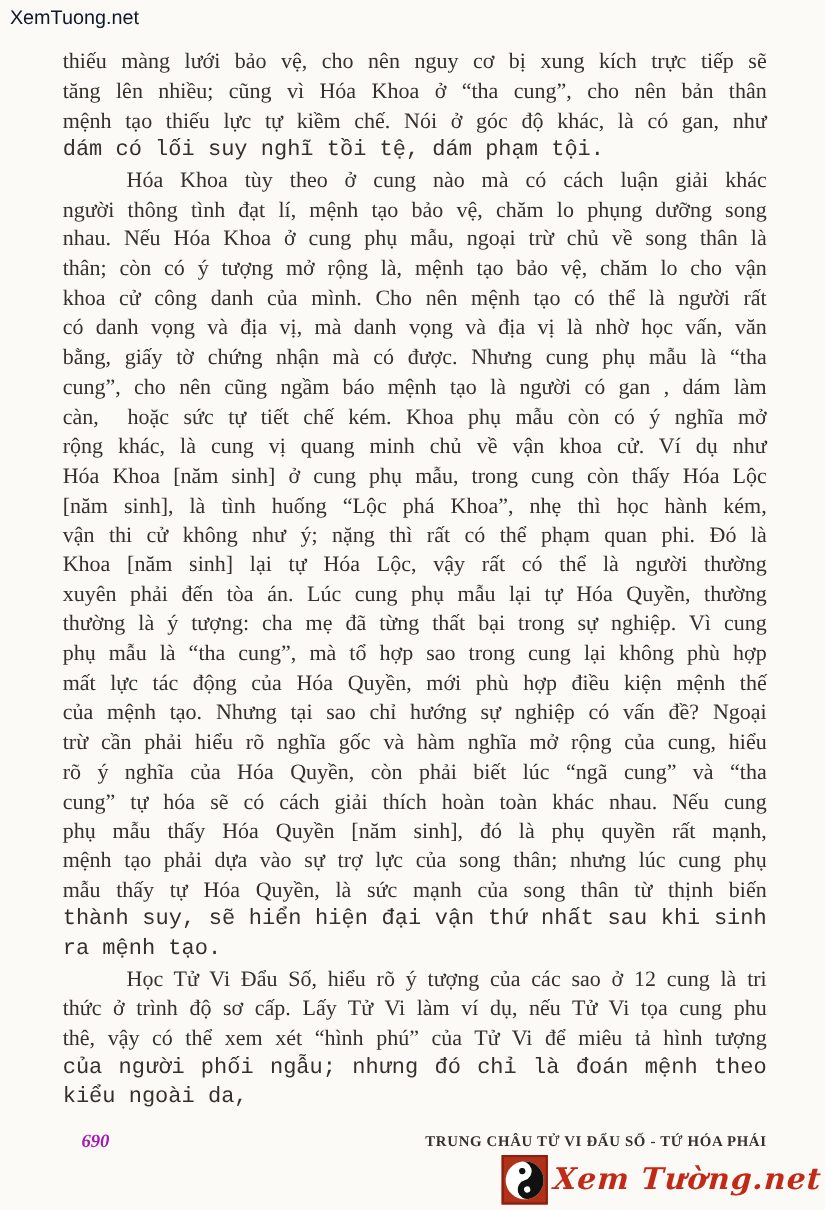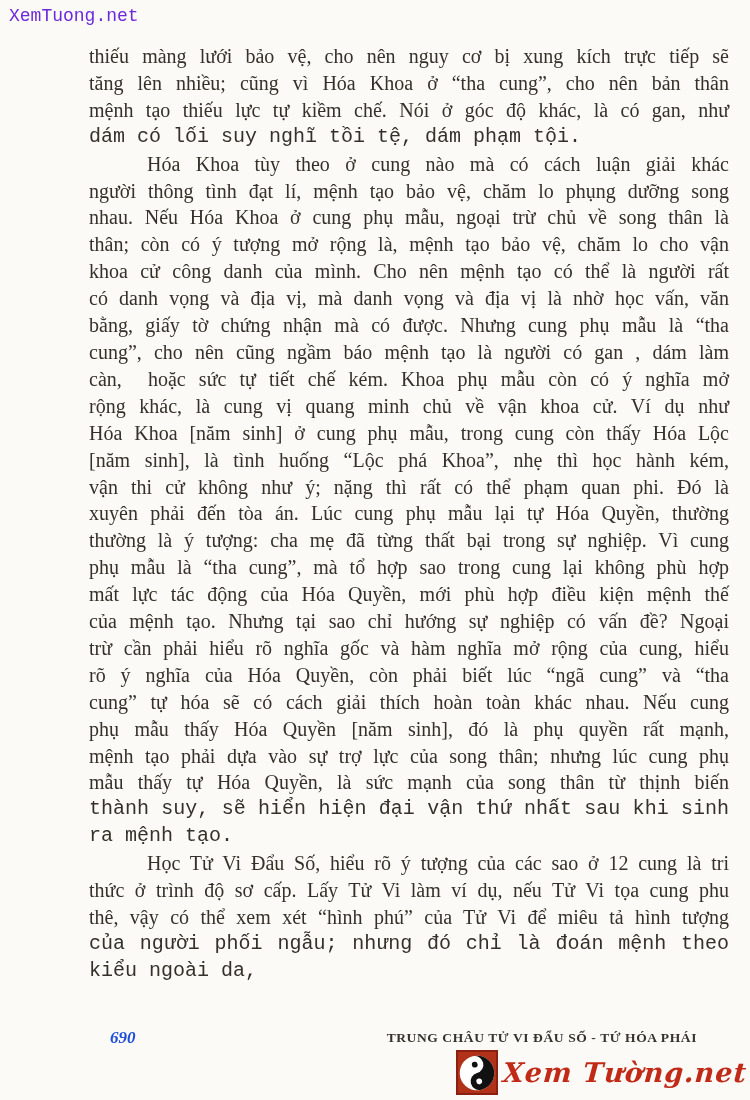--- a/index.html
+++ b/index.html
@@ -5,42 +5,41 @@
   html, body { margin: 0; padding: 0; }
   body {
     width: 750px; height: 1100px;
     background: #fbfaf7;
     position: relative;
     overflow: hidden;
     font-family: "Liberation Serif", "DejaVu Serif", serif;
   }
   .header-link {
     position: absolute; left: 9px; top: 6px;
-    font-family: Liberation Mono, monospace;
-    font-size: 18px; color: #6d28d9; text-decoration: none;
+    font-family: Liberation Sans, sans-serif;
+    font-size: 18px; color: #0f172a; text-decoration: none;
     cursor: pointer;
   }
   .body-text {
     position: absolute; left: 57px; top: 43px; width: 640px;
     color: #35312a;
     font-size: 20px; line-height: 26.9px;
     text-rendering: optimizeLegibility;
-    margin-left: 32px;
   }
   .line {
     text-align: justify;
     text-align-last: justify;
     white-space: pre-wrap;
   }
   .line.last { text-align-last: left; font-family: Liberation Mono, monospace; }
   .line.indent { text-indent: 58px; }
   .footer-pagenum {
     position: absolute; left: 74px; top: 1028px;
     font-style: italic; font-weight: 600;
-    font-size: 17px; color: #1d4ed8; margin-left: 36px;
+    font-size: 17px; color: #a21caf;
   }
   .footer-title {
     position: absolute; right: 53px; top: 1030px;
     font-weight: bold; font-size: 13.5px; letter-spacing: 0.6px;
     color: #36322c;
   }
   .watermark {
     position: absolute; right: 3px; top: 1050px;
     display: flex; align-items: center; gap: 5px;
   }
@@ -76,20 +75,21 @@
     <div class="line">thân; còn có ý tượng mở rộng là, mệnh tạo bảo vệ, chăm lo cho vận</div>
     <div class="line">khoa cử công danh của mình. Cho nên mệnh tạo có thể là người rất</div>
     <div class="line">có danh vọng và địa vị, mà danh vọng và địa vị là nhờ học vấn, văn</div>
     <div class="line">bằng, giấy tờ chứng nhận mà có được. Nhưng cung phụ mẫu là “tha</div>
     <div class="line">cung”, cho nên cũng ngầm báo mệnh tạo là người có gan , dám làm</div>
     <div class="line">càn,  hoặc sức tự tiết chế kém. Khoa phụ mẫu còn có ý nghĩa mở</div>
     <div class="line">rộng khác, là cung vị quang minh chủ về vận khoa cử. Ví dụ như</div>
     <div class="line">Hóa Khoa [năm sinh] ở cung phụ mẫu, trong cung còn thấy Hóa Lộc</div>
     <div class="line">[năm sinh], là tình huống “Lộc phá Khoa”, nhẹ thì học hành kém,</div>
     <div class="line">vận thi cử không như ý; nặng thì rất có thể phạm quan phi. Đó là</div>
+    <div class="line">Khoa [năm sinh] lại tự Hóa Lộc, vậy rất có thể là người thường</div>
     <div class="line">xuyên phải đến tòa án. Lúc cung phụ mẫu lại tự Hóa Quyền, thường</div>
     <div class="line">thường là ý tượng: cha mẹ đã từng thất bại trong sự nghiệp. Vì cung</div>
     <div class="line">phụ mẫu là “tha cung”, mà tổ hợp sao trong cung lại không phù hợp</div>
     <div class="line">mất lực tác động của Hóa Quyền, mới phù hợp điều kiện mệnh thế</div>
     <div class="line">của mệnh tạo. Nhưng tại sao chỉ hướng sự nghiệp có vấn đề? Ngoại</div>
     <div class="line">trừ cần phải hiểu rõ nghĩa gốc và hàm nghĩa mở rộng của cung, hiểu</div>
     <div class="line">rõ ý nghĩa của Hóa Quyền, còn phải biết lúc “ngã cung” và “tha</div>
     <div class="line">cung” tự hóa sẽ có cách giải thích hoàn toàn khác nhau. Nếu cung</div>
     <div class="line">phụ mẫu thấy Hóa Quyền [năm sinh], đó là phụ quyền rất mạnh,</div>
     <div class="line">mệnh tạo phải dựa vào sự trợ lực của song thân; nhưng lúc cung phụ</div>

